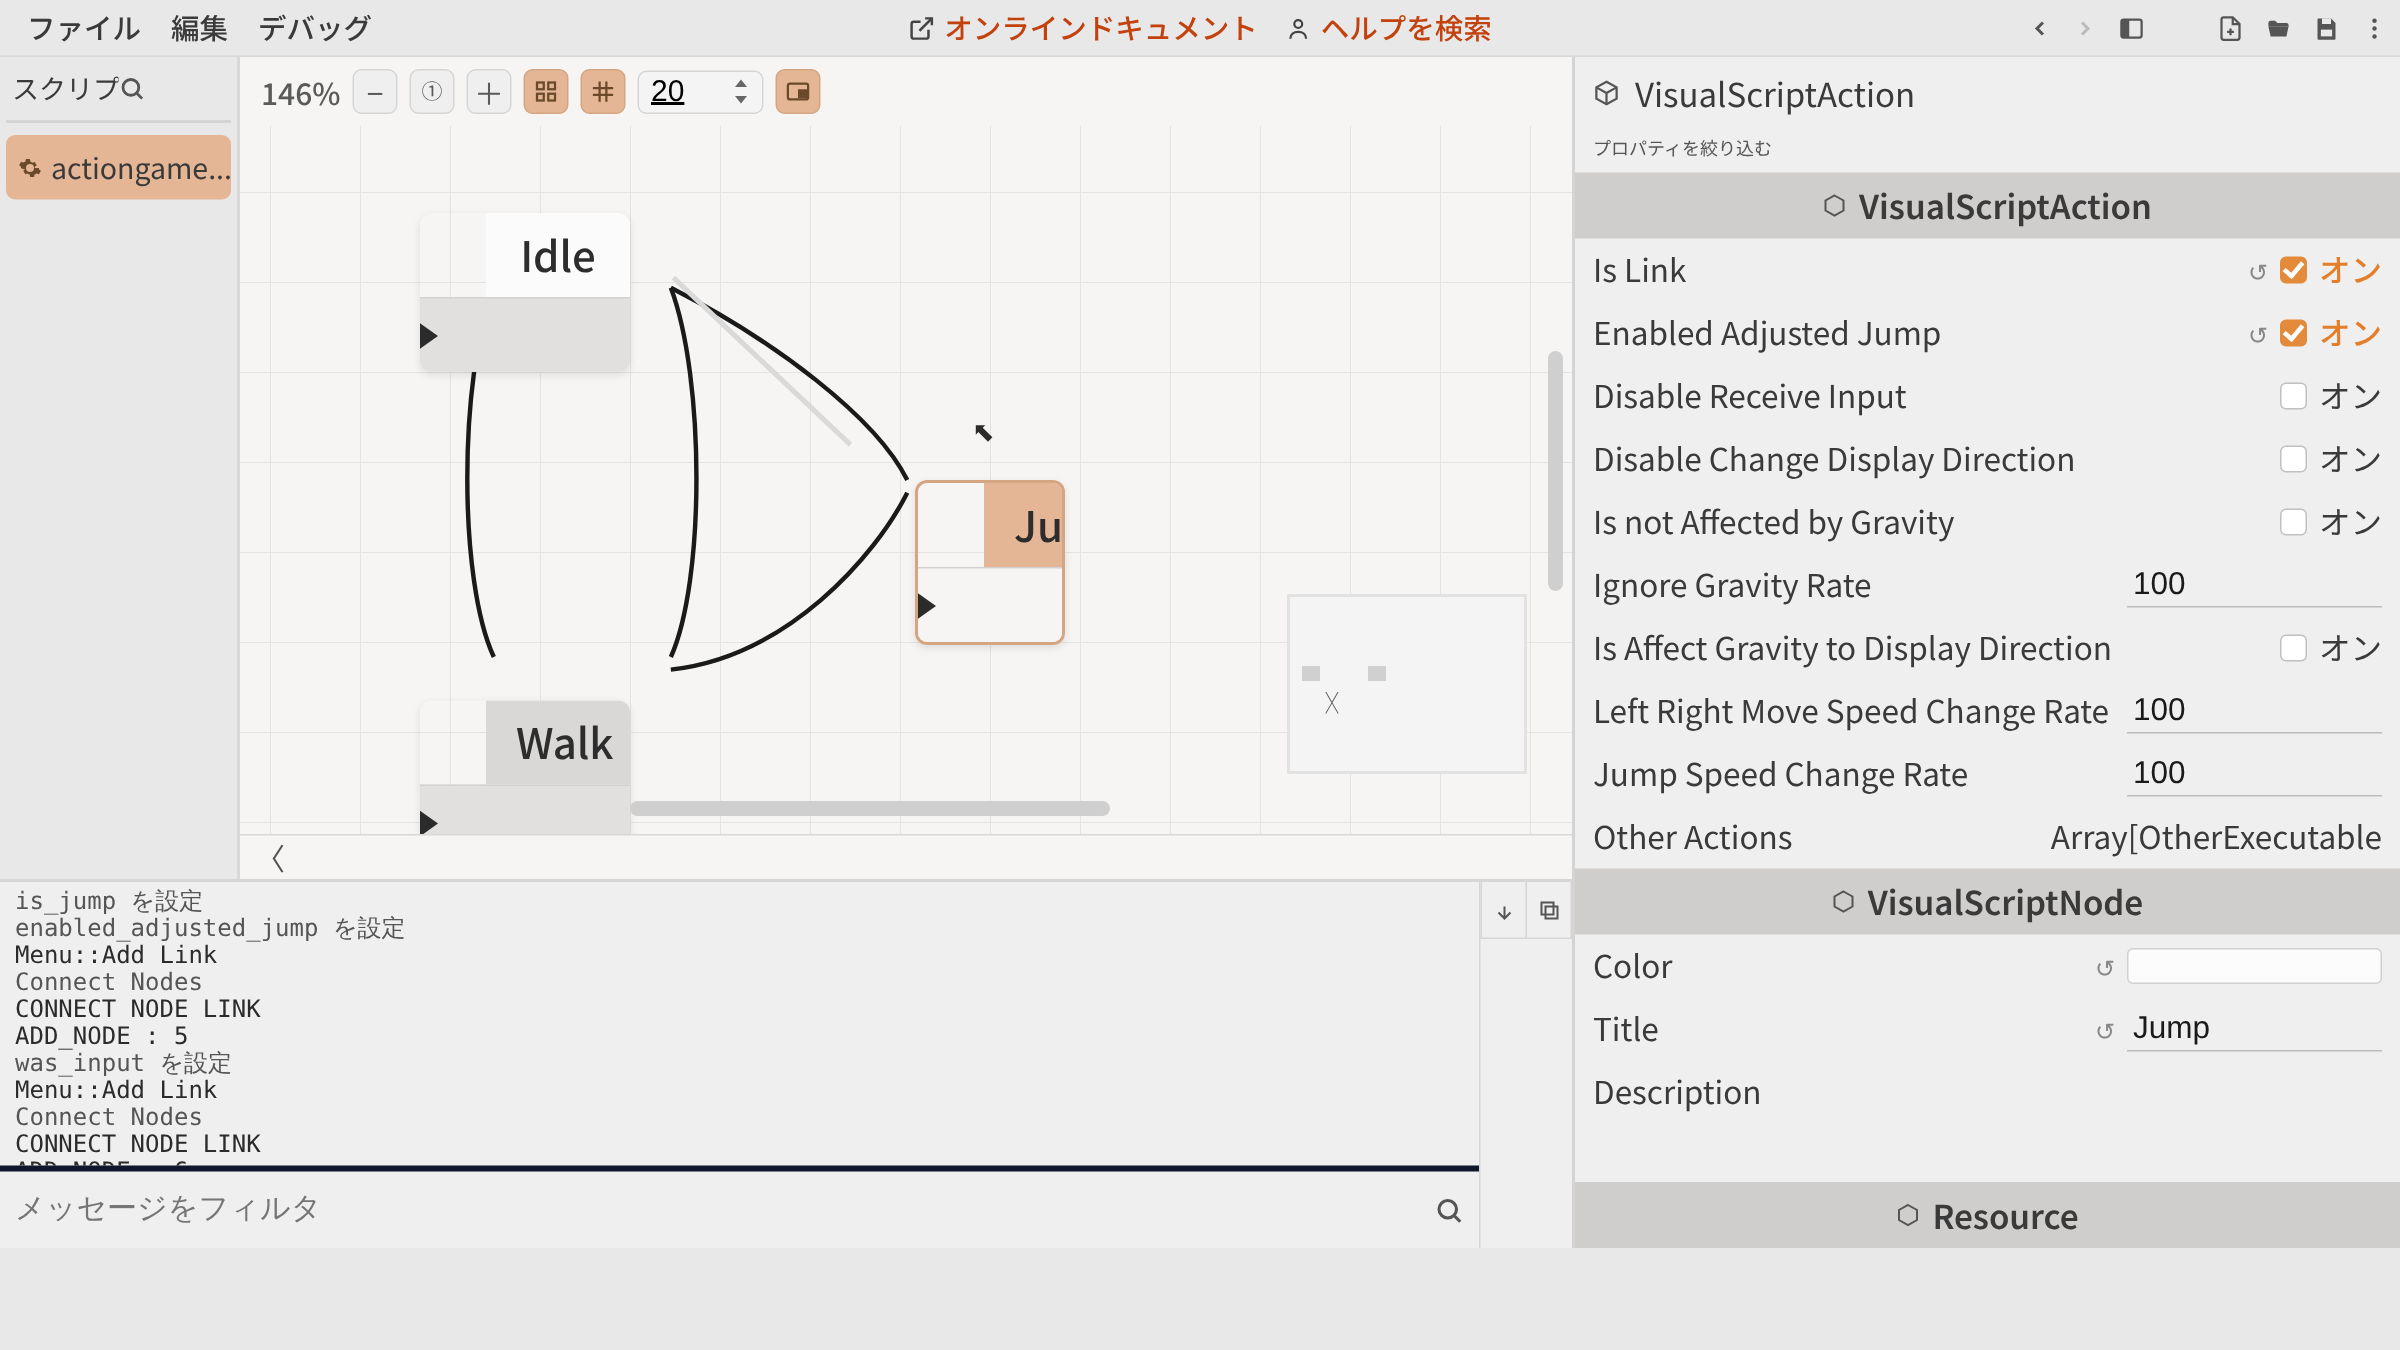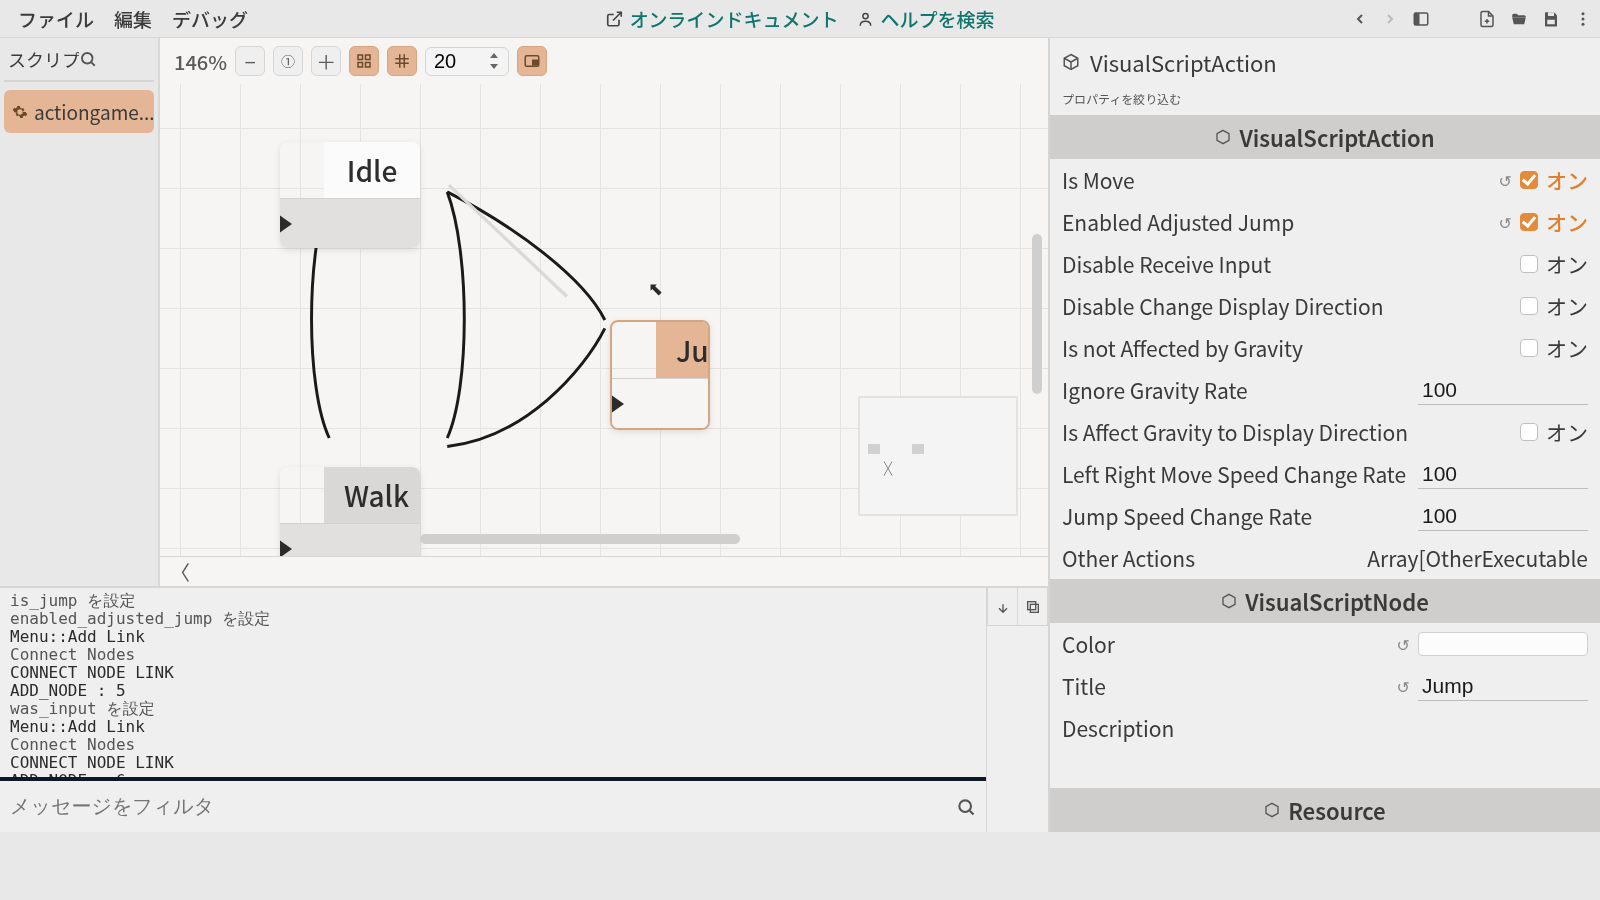--- a/index.html
+++ b/index.html
@@ -3,21 +3,21 @@
 <meta charset="utf-8">
 <style>
 * { box-sizing: border-box; margin: 0; padding: 0; }
 html, body { width: 1600px; height: 900px; overflow: hidden; font-family: "Hiragino Sans", "Noto Sans JP", sans-serif; background: #e8e8e8; color: #3a3a3a; }
 .root { display: flex; flex-direction: column; height: 832px; }
 
 
 .menubar { height: 38px; display: flex; align-items: center; padding: 0 8px; background: #e8e8e8; border-bottom: 1px solid #d8d8d8; font-size: 19px; font-weight: 500; position: relative; }
 .menubar .menu-item { padding: 4px 10px; cursor: pointer; }
 .menubar .center { position: absolute; left: 50%; transform: translateX(-50%); display: flex; align-items: center; gap: 18px; }
-.menubar .center a { display: flex; align-items: center; gap: 6px; color: #0f766e; text-decoration: none; }
+.menubar .center a { display: flex; align-items: center; gap: 6px; color: #c2410c; text-decoration: none; }
 .menubar .right { margin-left: auto; display: flex; align-items: center; gap: 14px; }
 
 
 .body { display: flex; flex: 1; overflow: hidden; }
 .left-col { display: flex; flex-direction: column; width: 1048px; }
 .right-col { flex: 1; border-left: 2px solid #d4d4d4; display: flex; flex-direction: column; background: #efefef; overflow: hidden; }
 
 
 .left-top { display: flex; flex: 1; overflow: hidden; }
 .sidebar { width: 160px; background: #e8e8e8; border-right: 2px solid #d8d8d8; padding: 4px; }
@@ -26,21 +26,21 @@
 .sidebar-item { display: flex; align-items: center; gap: 6px; background: #e4b695; border-radius: 6px; padding: 8px 8px; margin-top: 8px; font-size: 19px; }
 .gear-icon { width: 16px; height: 16px; }
 
 
 .canvas-wrap { flex: 1; display: flex; flex-direction: column; background: #f6f5f4; position: relative; }
 .canvas-toolbar { display: flex; align-items: center; gap: 8px; padding: 8px 14px; font-size: 20px; color: #5a5a5a; }
 .zoom { font-weight: 500; }
 .tbtn { width: 30px; height: 30px; border-radius: 6px; display: flex; align-items: center; justify-content: center; border: 1px solid #d5d5d5; background: #efefef; cursor: pointer; }
 .tbtn.orange { background: #e4b695; border-color: #d4a580; }
 .grid-spin { display: flex; align-items: center; gap: 6px; border: 1px solid #d5d5d5; border-radius: 6px; padding: 2px 8px; background: #f4f4f4; }
-.grid-spin input { width: 48px; border: none; background: transparent; font-size: 20px; outline: none; }
+.grid-spin input { width: 48px; border: none; background: transparent; font-size: 20px; outline: none; text-decoration: underline; }
 
 
 .canvas { flex: 1; position: relative; overflow: hidden;
   background-image: linear-gradient(#e4e3e2 1px, transparent 1px), linear-gradient(90deg, #e4e3e2 1px, transparent 1px);
   background-size: 60px 60px;
   background-position: -40px -16px; }
 .node { position: absolute; border-radius: 8px; overflow: hidden; box-shadow: 0 2px 6px rgba(0,0,0,.1); }
 .node .title { font-size: 28px; font-weight: 500; padding: 8px 20px; background: #fbfbfb; text-align: center; color: #2d2d2d; margin-left: 44px; }
 .node .body { height: 50px; background: #e1e0df; border-top: 1px solid #d3d2d1; position: relative; }
 .node.jump .title { background: #e4b695; }
@@ -360,21 +360,21 @@
       <div class="section-h">
         <span>
             <svg viewBox="0 0 24 24" width="16" height="16" fill="none" stroke="#555" stroke-width="2">
               <path d="M12 2l9 5v10l-9 5-9-5V7z"></path>
             </svg>
           </span>
         <span>VisualScriptAction</span>
       </div>
 
       <div class="prop-row">
-        <span class="label">Is Move</span>
+        <span class="label">Is Link</span>
         <span class="val">
           <span class="reset">↺</span>
           <span class="chk checked"></span>
           <span class="on-label orange">オン</span>
         </span>
       </div>
       <div class="prop-row">
         <span class="label">Enabled Adjusted Jump</span>
         <span class="val">
           <span class="reset">↺</span>

